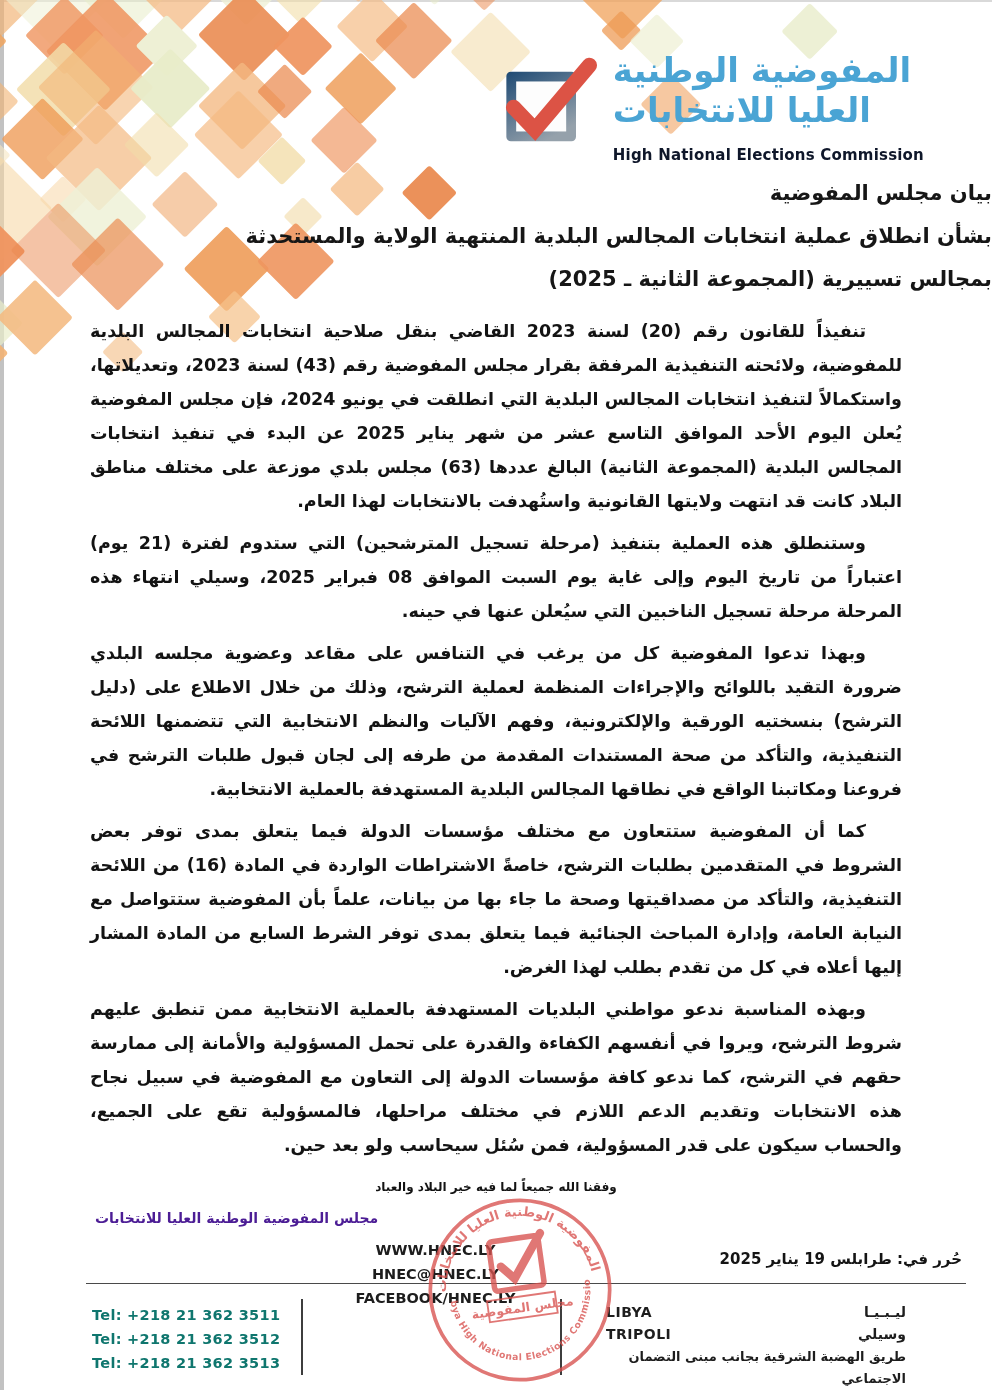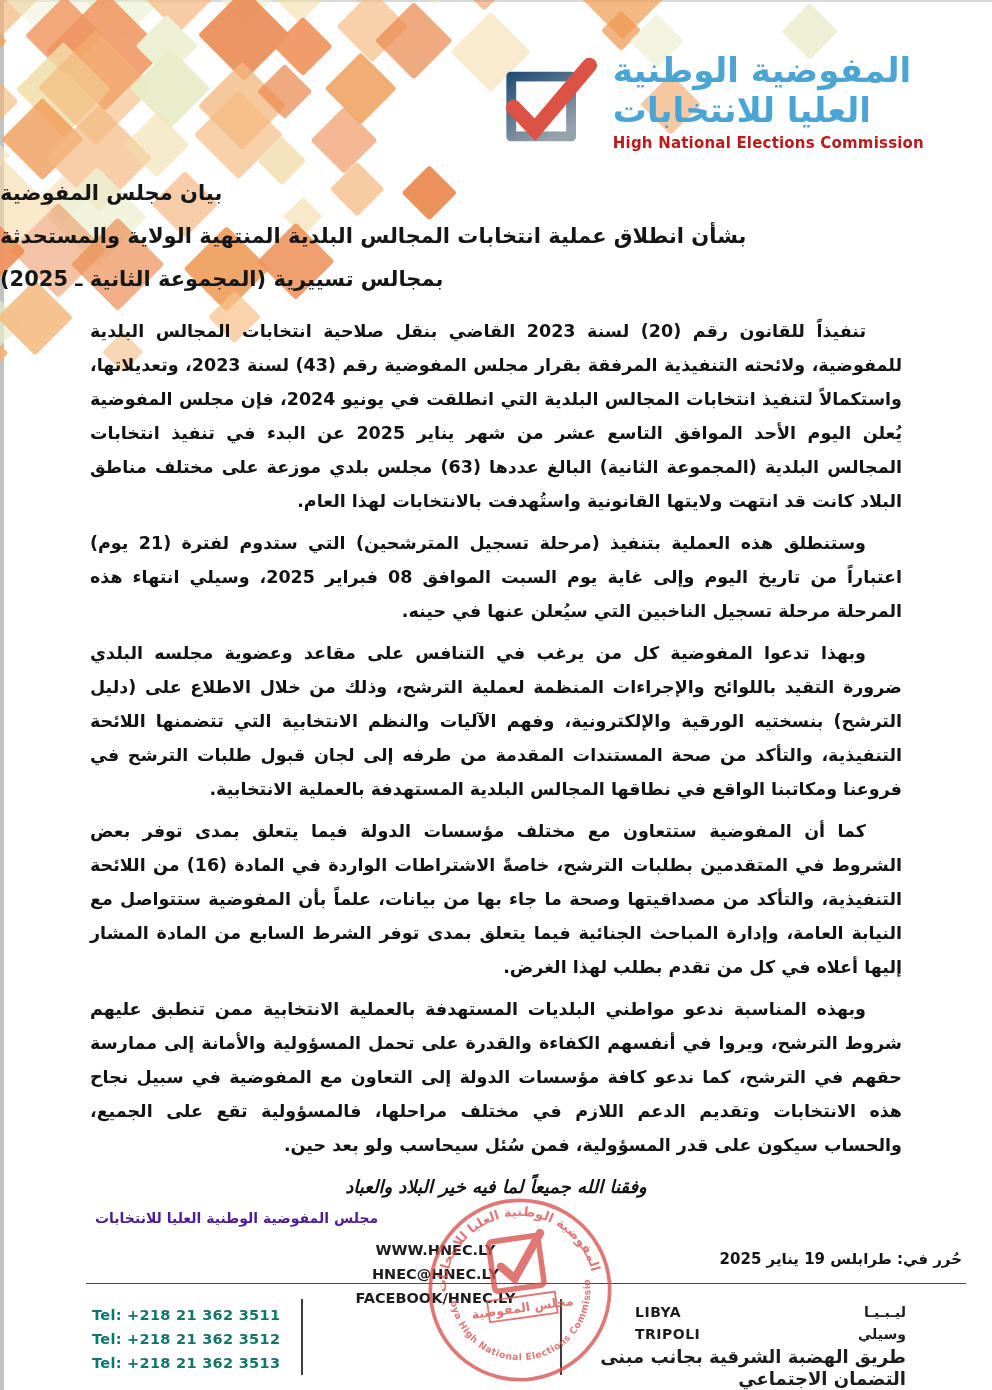--- a/index.html
+++ b/index.html
@@ -8,45 +8,45 @@
     background:#ffffff;overflow:hidden;
     font-family:"DejaVu Sans",sans-serif;color:#111;
     box-shadow:inset 4px 0 0 #c2c2c2, inset 0 2px 0 #d9d9d9;
   }
   .mosaic{position:absolute;top:-18px;left:-18px;z-index:0;}
   
   .logo-block{position:absolute;top:50px;right:68px;z-index:2;display:flex;align-items:flex-start;gap:12px;}
   .logo-icon{flex:0 0 auto;margin-top:4px;}
   .logo-text{display:flex;flex-direction:column;align-items:flex-end;direction:rtl;}
   .logo-ar{font-size:34px;font-weight:bold;color:#4aa4d4;line-height:40px;letter-spacing:0;}
-  .logo-en{font-size:15px;font-weight:bold;color:#b91c1c;margin-top:4px;letter-spacing:.2px;white-space:nowrap;direction:ltr;}
+  .logo-en{font-size:15px;font-weight:bold;color:#0f172a;margin-top:16px;letter-spacing:.2px;white-space:nowrap;direction:ltr;}
   
-  .title-block{position:absolute;top:172px;left:0;right:0;z-index:2;text-align:left;direction:rtl;
+  .title-block{position:absolute;top:172px;left:8px;right:0;z-index:2;text-align:right;direction:rtl;
     font-weight:bold;color:#161616;font-size:21px;line-height:43px;}
   
   .content{position:absolute;top:314px;right:90px;left:90px;z-index:2;direction:rtl;
     text-align:justify;font-size:17.5px;font-weight:bold;line-height:34px;color:#131313;}
   .para{margin:0 0 8px 0;text-indent:36px;}
-  .closing{text-align:center;text-indent:0;font-size:18px;margin-top:2px;font-style:italic;}
+  .closing{text-align:center;text-indent:0;font-size:12px;margin-top:2px;}
   
   .signature{position:absolute;top:1210px;left:95px;z-index:2;direction:rtl;font-size:14px;font-weight:bold;color:#4c1d95;}
   .dateline{position:absolute;top:1250px;right:30px;z-index:2;direction:rtl;font-size:15px;font-weight:bold;color:#141414;}
   .separator{position:absolute;top:1283px;left:86px;right:26px;height:0;border-top:1.6px solid #4a4a4a;z-index:1;}
   
   .stamp{position:absolute;left:414px;top:1192px;z-index:3;opacity:.78;transform:rotate(-8deg);pointer-events:none;}
   
   .f-phones{position:absolute;top:1303px;left:92px;z-index:2;font-size:14.5px;font-weight:bold;line-height:24px;letter-spacing:.3px;color:#0f766e;}
   .f-web{position:absolute;top:1238px;left:318px;width:235px;z-index:2;text-align:center;font-size:14.5px;font-weight:bold;line-height:24px;color:#1d1d1d;}
   .vdiv{position:absolute;top:1299px;width:2px;height:76px;background:#3d3d3d;z-index:2;}
   .vdiv-1{left:301px;} .vdiv-2{left:560px;}
   .f-loc{position:absolute;top:1301px;left:584px;width:322px;z-index:2;font-size:14px;font-weight:bold;line-height:22px;color:#1d1d1d;}
   .loc-row{display:flex;justify-content:space-between;}
-  .loc-en{padding-left:28px;letter-spacing:.5px;margin-left:23px;}
+  .loc-en{padding-left:22px;letter-spacing:.5px;}
   .loc-ar{direction:rtl;letter-spacing:1px;}
-  .addr{direction:rtl;text-align:right;font-size:18px;margin-top:1px;font-weight:bold;}
+  .addr{direction:rtl;text-align:right;font-size:13px;margin-top:1px;font-weight:bold;}
 </style>
 </head>
 <body>
 
 <div class="page">
 
   <svg id="mosaic" class="mosaic" width="940" height="470" viewBox="0 0 940 470">
       <rect x="-31.4" y="-41.5" width="85.8" height="85.8" rx="3" transform="rotate(45 11.5 1.4)" fill="#f2b272" opacity="0.66"></rect>
       <rect x="36.2" y="-24.1" width="76.7" height="76.7" rx="3" transform="rotate(45 74.5 14.3)" fill="#eef0d5" opacity="0.54"></rect>
       <rect x="101.0" y="-39.9" width="80.4" height="80.4" rx="3" transform="rotate(45 141.2 0.3)" fill="#e8ecc9" opacity="0.55"></rect>

